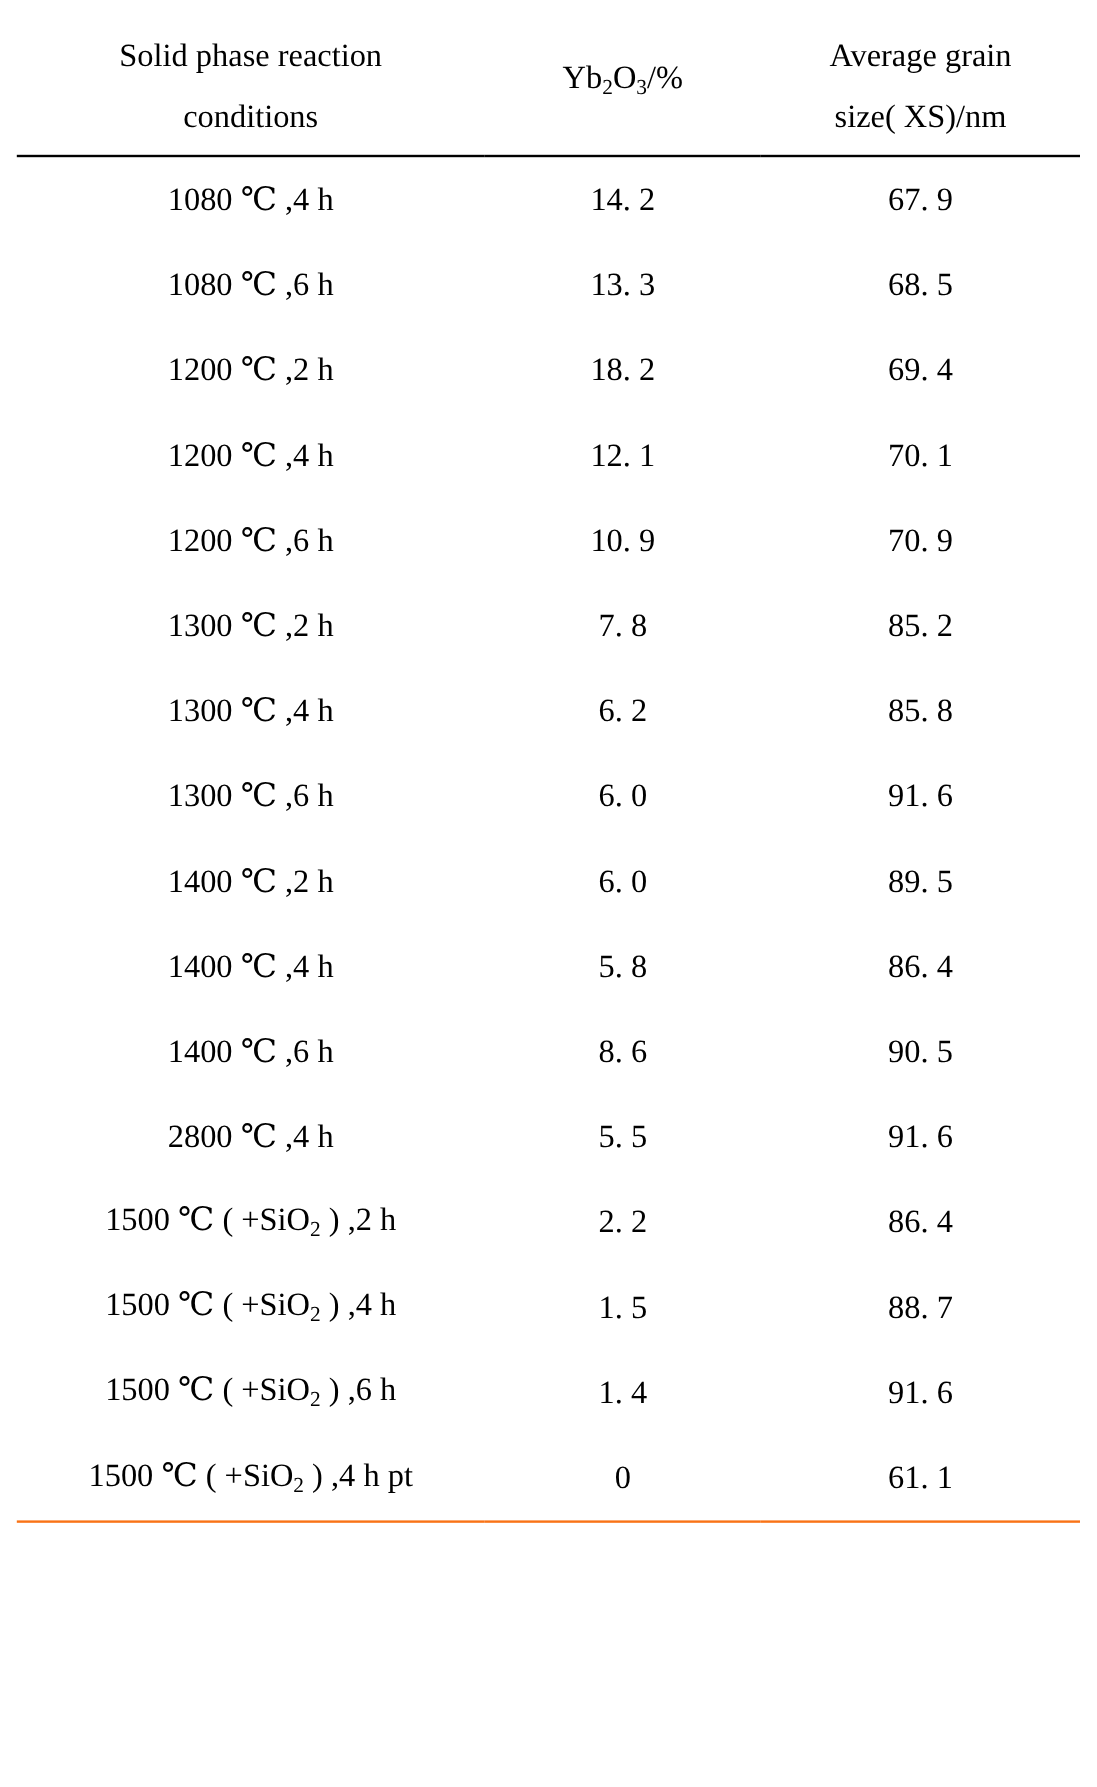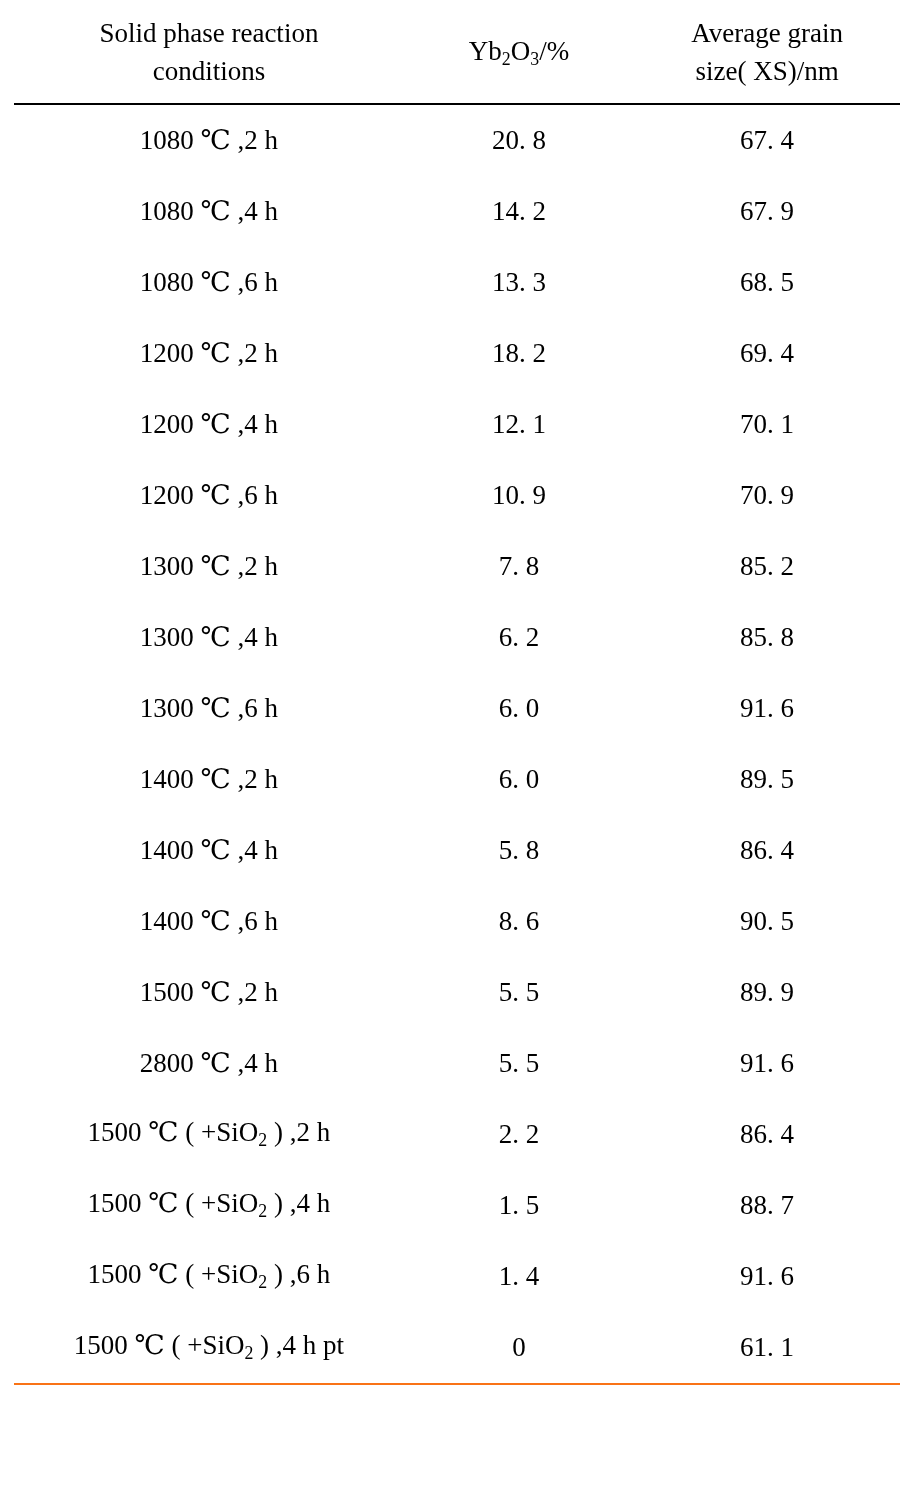--- a/index.html
+++ b/index.html
@@ -31,21 +31,21 @@
 
   thead th {
     font-weight: normal;
     font-size: 27px;
     line-height: 1.42;
     text-align: center;
     vertical-align: middle;
     padding: 14px 4px 12px 4px;
     border-bottom: 2px solid #000000;
   }
-  thead th .hdr-line { display: block; }
+  thead th .hdr-line { display: block; margin-top: 13px; }
   thead th.hdr-mid { }
 
   tbody td {
     font-size: 27px;
     line-height: 1.0;
     text-align: center;
     vertical-align: middle;
     padding: 0;
     height: 71px;
     white-space: nowrap;
@@ -77,25 +77,20 @@
         <th class="hdr-mid">
           <span>Yb</span><sub>2</sub><span>O</span><sub>3</sub><span>/%</span>
         </th>
         <th class="hdr-right">
           <span class="hdr-line">Average grain</span>
           <span class="hdr-line">size( XS)/nm</span>
         </th>
       </tr>
     </thead>
     <tbody id="tbody">
-        <tr>
-          <td>1080 ℃ ,2 h</td>
-          <td>20. 8</td>
-          <td>67. 4</td>
-        </tr>
         <tr>
           <td>1080 ℃ ,4 h</td>
           <td>14. 2</td>
           <td>67. 9</td>
         </tr>
         <tr>
           <td>1080 ℃ ,6 h</td>
           <td>13. 3</td>
           <td>68. 5</td>
         </tr>
@@ -138,25 +133,20 @@
           <td>1400 ℃ ,4 h</td>
           <td>5. 8</td>
           <td>86. 4</td>
         </tr>
         <tr>
           <td>1400 ℃ ,6 h</td>
           <td>8. 6</td>
           <td>90. 5</td>
         </tr>
         <tr>
-          <td>1500 ℃ ,2 h</td>
-          <td>5. 5</td>
-          <td>89. 9</td>
-        </tr>
-        <tr>
           <td>2800 ℃ ,4 h</td>
           <td>5. 5</td>
           <td>91. 6</td>
         </tr>
         <tr>
           <td>1500 ℃ ( +SiO<sub>2</sub> ) ,2 h</td>
           <td>2. 2</td>
           <td>86. 4</td>
         </tr>
         <tr>

